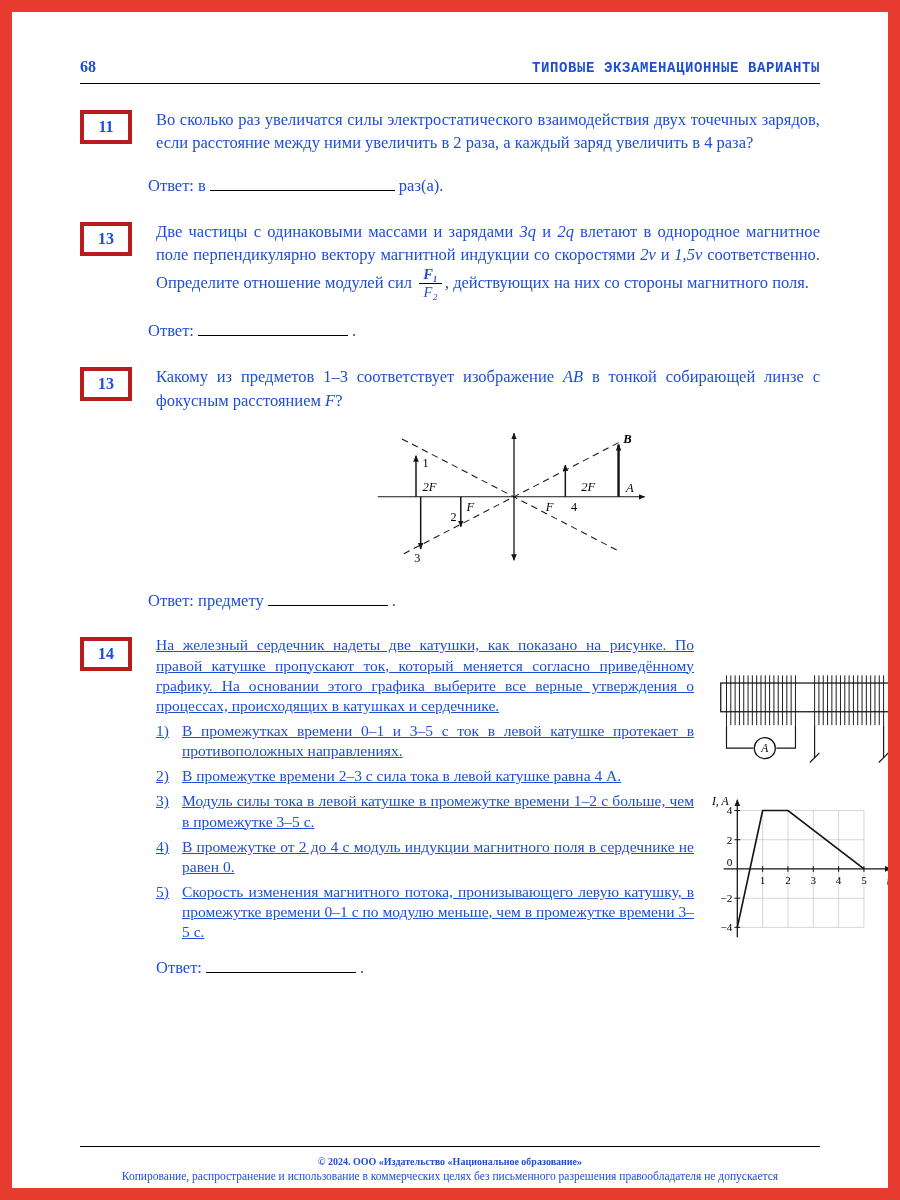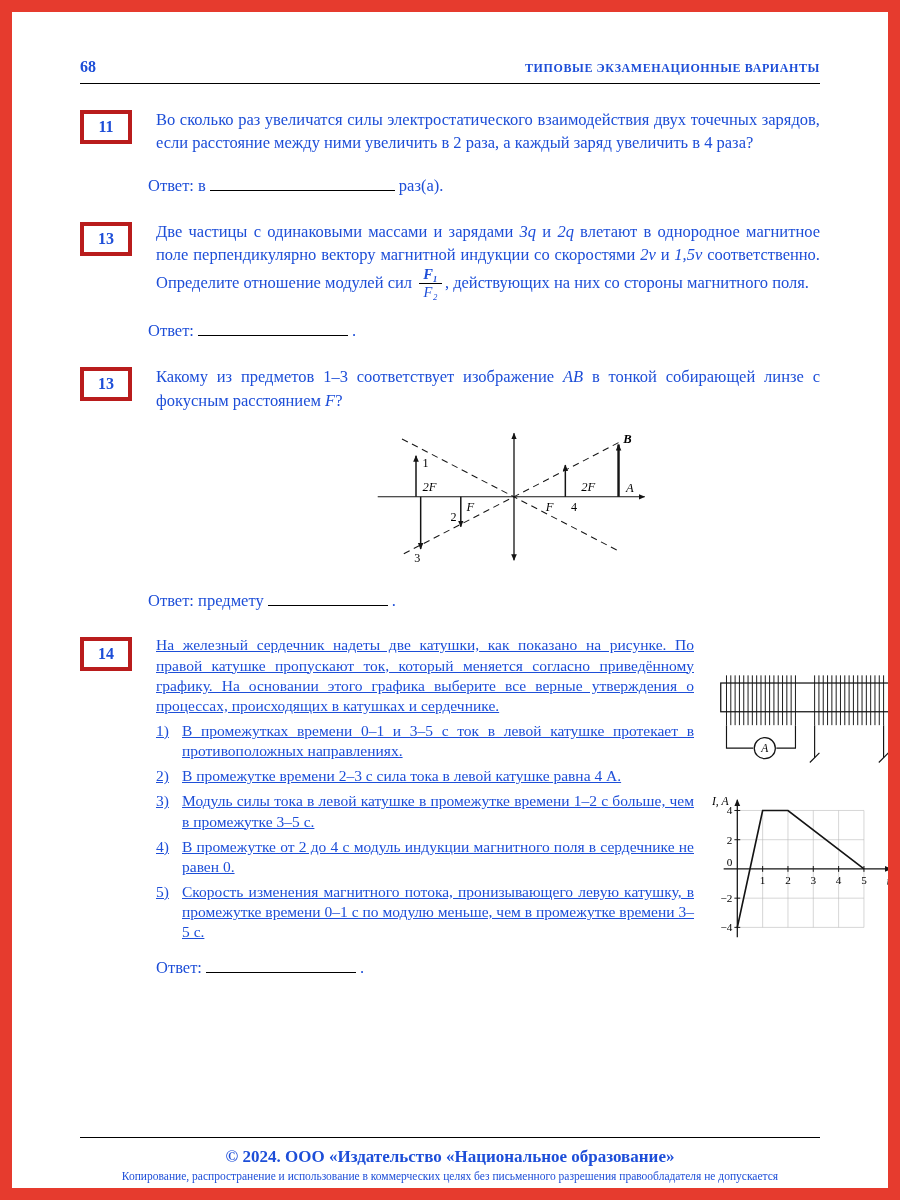--- a/index.html
+++ b/index.html
@@ -2,21 +2,21 @@
 <html><head>
 <meta charset="utf-8">
 <style>
   html,body{margin:0;padding:0;background:#fff;}
   .page{position:relative;width:900px;height:1200px;background:#fff;overflow:hidden;
         font-family:"Liberation Serif",serif;color:#1d4ed8;}
   .frame{position:absolute;inset:0;border:12px solid #e63b2e;pointer-events:none;z-index:5;}
   .content{position:absolute;left:80px;right:80px;top:58px;}
   .header{display:flex;justify-content:space-between;align-items:baseline;}
   .pagenum{font-weight:bold;font-size:16px;}
-  .runhead{font-weight:bold;font-size:12px;letter-spacing:.6px;font-family:Liberation Serif, serif;}
+  .runhead{font-weight:bold;font-size:14px;letter-spacing:.6px;font-family:Liberation Mono, monospace;}
   .rule{border-top:1.5px solid #000;margin-top:7px;}
   .q{display:flex;margin-top:24px;}
   .qnum{width:44px;height:26px;border:4px solid #b91c1c;display:flex;align-items:center;justify-content:center;
         font-weight:bold;font-size:16px;flex-shrink:0;margin-right:24px;margin-top:2px;}
   .qbody{flex:1;font-size:16.5px;line-height:1.42;text-align:justify;}
   .answer{margin:20px 0 24px 68px;font-size:16.5px;}
   .blank{display:inline-block;border-bottom:1.2px solid #000;height:15px;vertical-align:baseline;margin:0 4px;}
   .b185{width:185px}.b150{width:150px}.b120{width:120px}
   .var{font-style:italic;}
   .frac{display:inline-block;vertical-align:middle;text-align:center;line-height:1.05;font-size:14.5px;margin:0 3px;font-style:italic;}
@@ -25,21 +25,21 @@
   .diagram{margin:12px 0 0 218px;}
   .q14flex{display:flex;align-items:flex-end;text-decoration:underline;}
   .q14text{width:538px;font-size:15.5px;line-height:1.3;text-align:justify;}
   .q14figs{margin-left:14px;margin-right:-60px;display:flex;flex-direction:column;align-items:center;gap:16px;flex:1;}
   .stmt{display:flex;margin-top:5px;}
   .stmt-num{width:26px;flex-shrink:0;}
   .stmt-text{flex:1;text-align:justify;}
   .q14 .answer{margin-top:14px;margin-bottom:0;}
   .footer{position:absolute;left:56px;right:56px;bottom:18px;text-align:center;z-index:2;}
   .frule{border-top:1.4px solid #000;margin:0 24px 9px;}
-  .fl1{font-size:17px;font-weight:bold;}
+  .fl1{font-size:10px;font-weight:bold;}
   .fl2{font-size:11.5px;margin-top:3px;text-align:center;}
   svg text{font-family:"Liberation Serif",serif;}
   .svg-it{font-style:italic;}
 </style>
 </head>
 <body>
 
 <div class="page">
   <div class="frame"></div>
 

